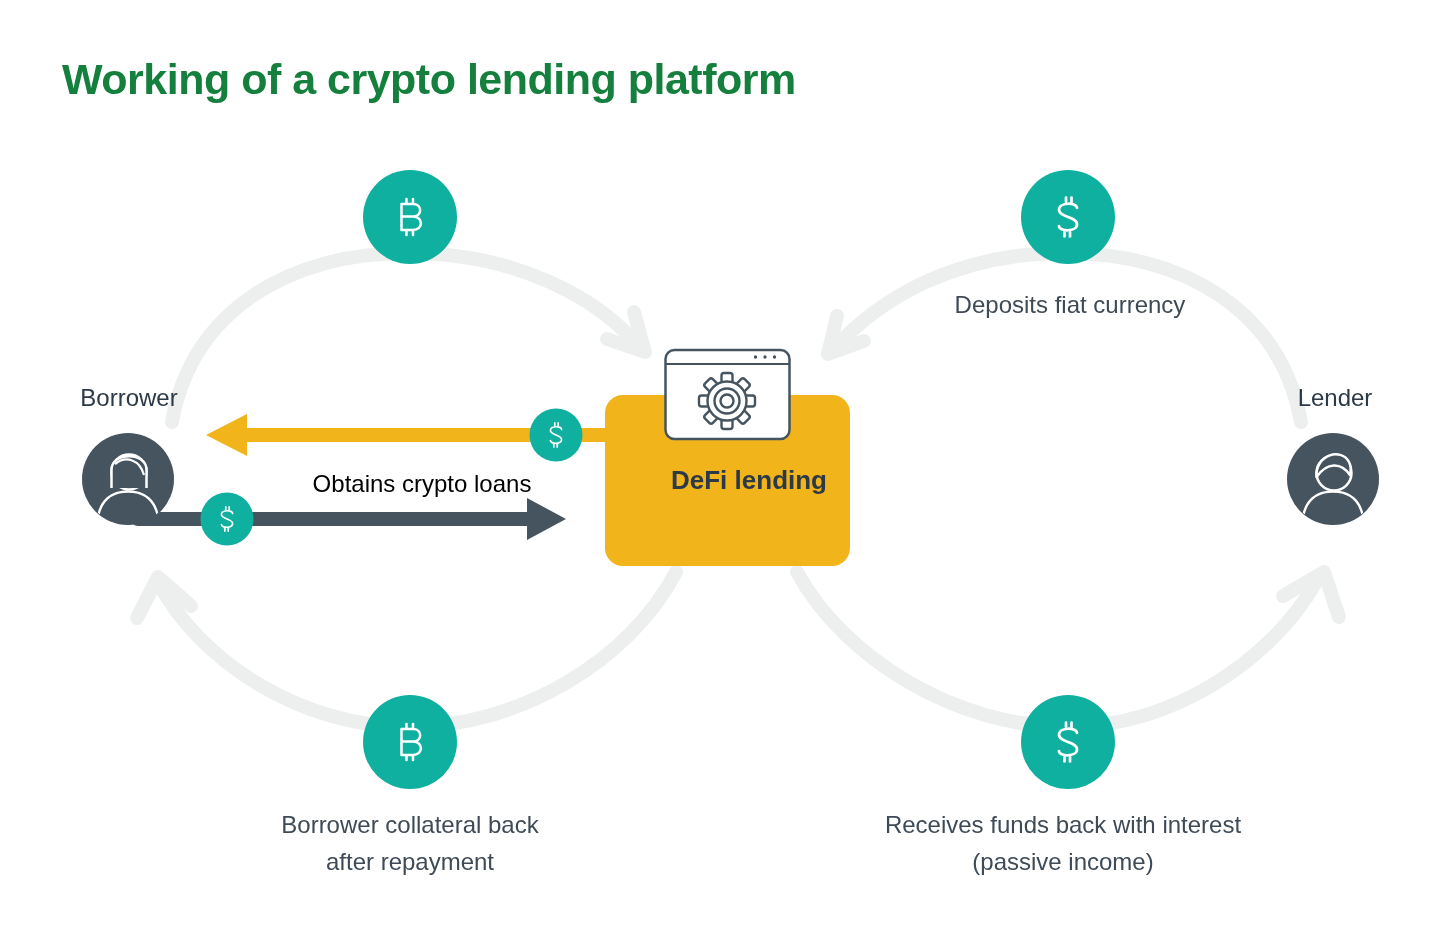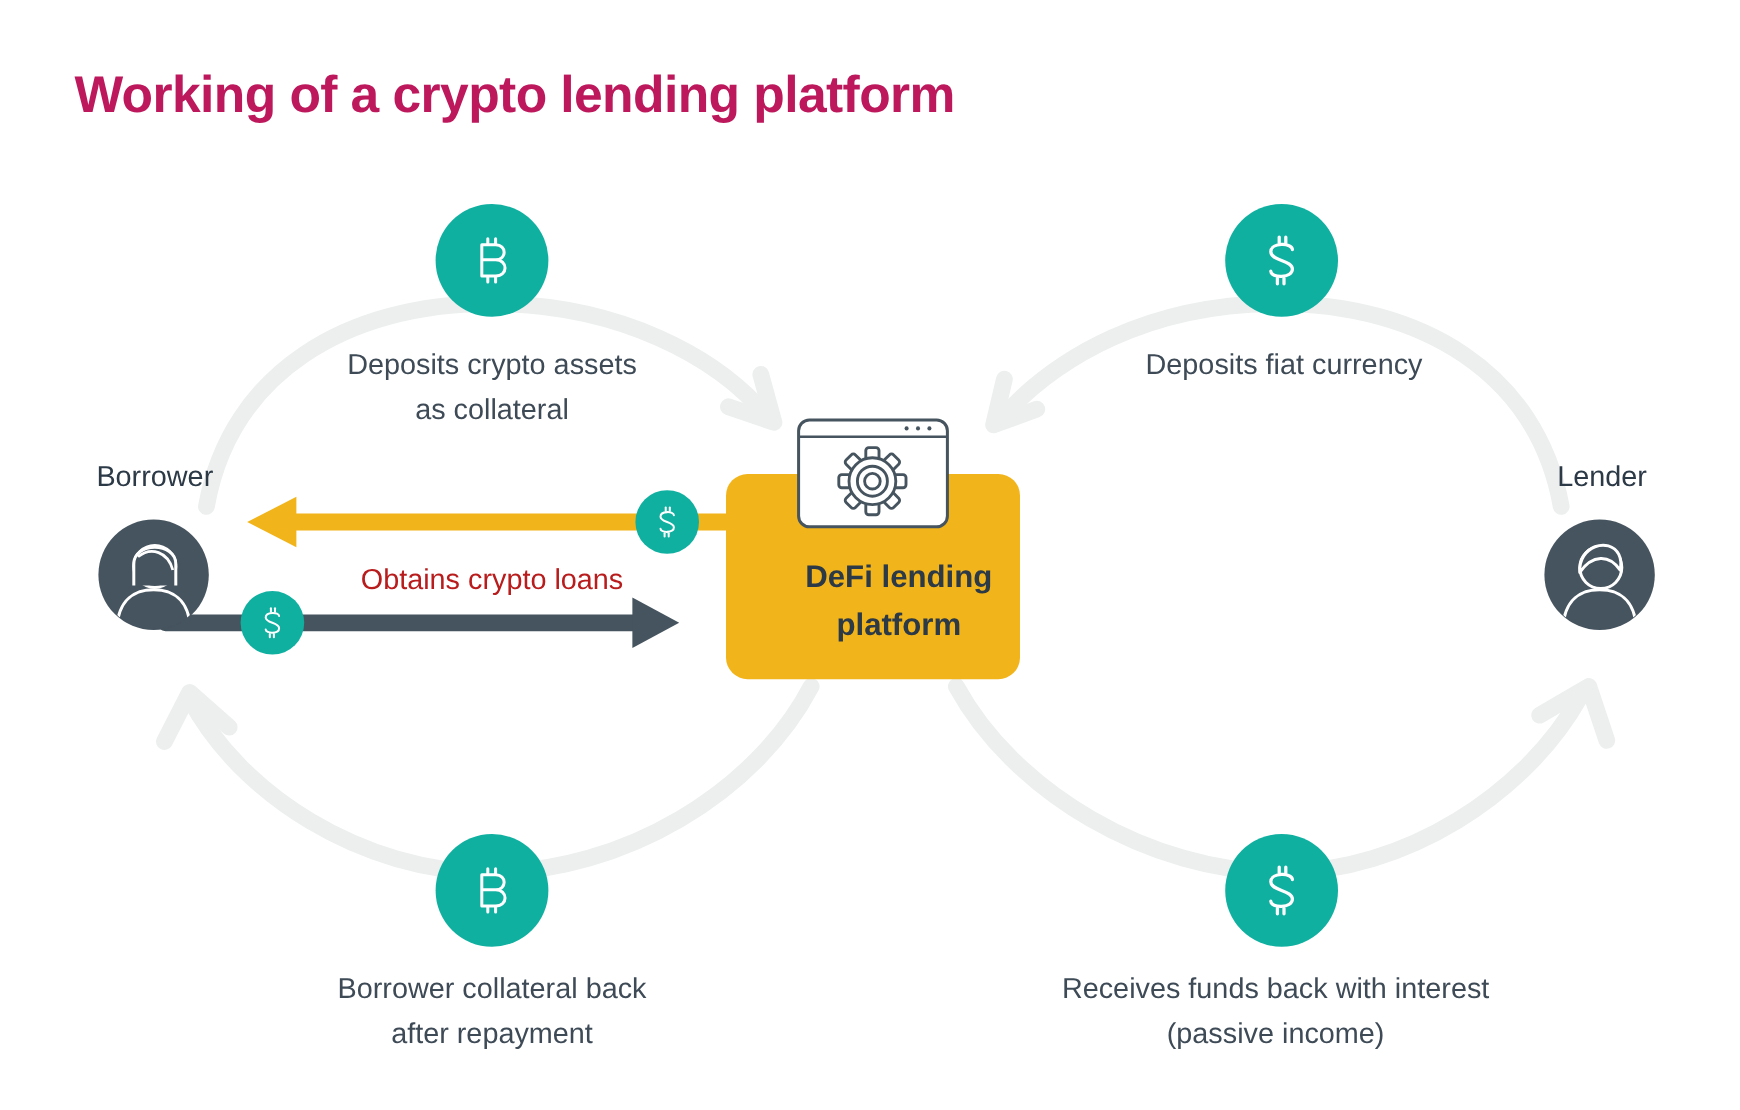--- a/index.html
+++ b/index.html
@@ -19,24 +19,24 @@
     color:#3E4B57;
     font-size:24px;
     line-height:37px;
   }
   .title {
     position:absolute;
     left:62px; top:55px;
     font-size:43px;
     font-weight:700;
     letter-spacing:-0.5px;
-    color:#be185d;
+    color:#15803d;
   }
   .actor-label { font-weight:400; color:#2C3946; }
-  .accent-label { color:#b91c1c; }
+  .accent-label { color:#000000;margin-left:12px; }
   .platform-label {
     position:absolute;
     left:605px; top:460px; width:288px;
     text-align:center;
     font-size:26px; font-weight:700; line-height:40px;
     color:#2C3946;
   }
 </style>
 </head>
 <body>
@@ -159,24 +159,20 @@
       <g clip-path="url(#avatar-clip)">
         <circle cx="1" cy="-6" r="17.5" fill="none" stroke="#ffffff" stroke-width="2.5"></circle>
         <path d="M -16.5 -2 C -18 -24 8 -32 16 -17 C 18 -13 18 -8 17 -4 C 8 -17 -6 -17 -16.5 -2 Z" fill="#46545F" stroke="#ffffff" stroke-width="2.5" stroke-linejoin="round"></path>
         <path d="M -31 50 C -31 18 -13 12.5 0 12.5 C 13 12.5 31 18 31 50 Z" fill="#46545F" stroke="#ffffff" stroke-width="2.5"></path>
       </g>
     </g>
   </svg>
 
   <div class="title">Working of a crypto lending platform</div>
 
-  <div class="label" style="left:410px; top:286px;">
-    <div>Deposits crypto assets</div>
-    <div>as collateral</div>
-  </div>
 
   <div class="label" style="left:1070px; top:286px;">
     <div>Deposits fiat currency</div>
   </div>
 
   <div class="label actor-label" style="left:129px; top:379px;">Borrower</div>
 
   <div class="label actor-label" style="left:1335px; top:379px;">Lender</div>
 
   <div class="label accent-label" style="left:410px; top:465px;">Obtains crypto loans</div>
@@ -187,16 +183,15 @@
     <div>after repayment</div>
   </div>
 
   <div class="label" style="left:1063px; top:806px;">
     <div>Receives funds back with interest</div>
     <div>(passive income)</div>
   </div>
 
   <div class="platform-label">
     <div>DeFi lending</div>
-    <div>platform</div>
   </div>
 
 </div>
 
 </body></html>

